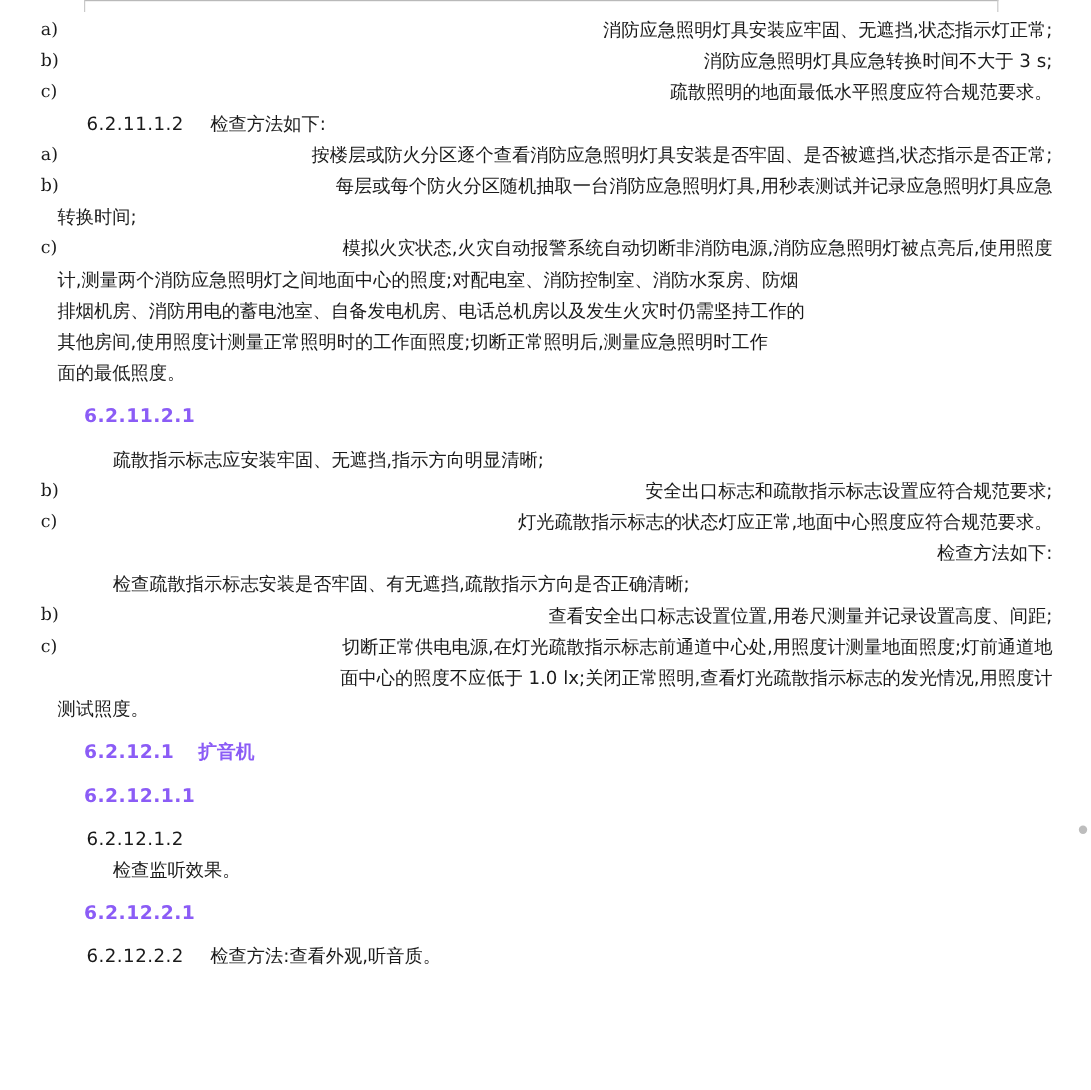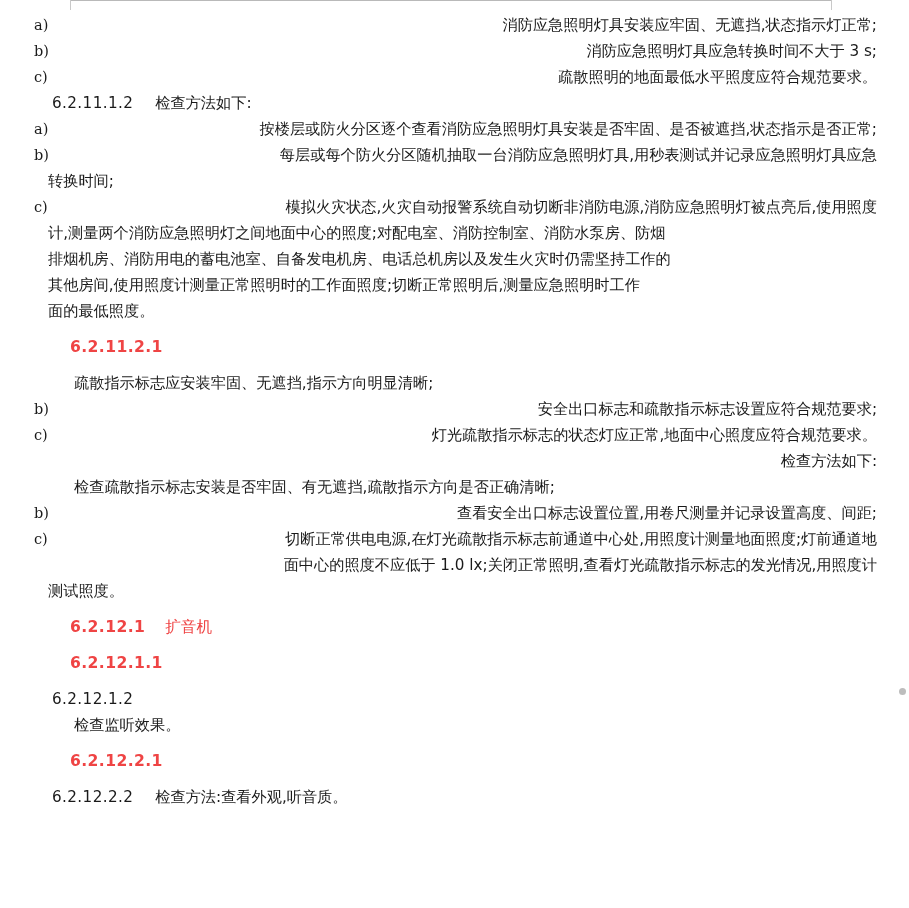--- a/index.html
+++ b/index.html
@@ -89,38 +89,38 @@
     color: #1a1a1a;
   }
   .clause .num {
     flex: 0 0 auto;
     font-family: "DejaVu Sans", "Liberation Sans", sans-serif;
     letter-spacing: 0.4px;
   }
   .clause .gap-md { display:inline-block; width: 22px; }
   .clause .body { flex: 1 1 auto; }
   .indent-110 { padding-left: 110px; }
-  .indent-72 { padding-left: 52px; }
+  .indent-72 { padding-left: 72px; }
 
   
   .heading {
     display: flex;
     align-items: center;
     padding-left: 70px;
     font-size: 15.6px;
     line-height: 26px;
     font-weight: 700;
-    color: #ef4444;
+    color: #8b5cf6;
   }
   .heading .num {
     font-weight: 700;
     letter-spacing: 0.4px;
   }
   .heading .gap { display:inline-block; width: 20px; }
-  .heading .title { font-weight: 400; }
+  .heading .title { font-weight: 700; }
   .block-gap-10 { height: 10px; }
 
   
   .cont {
     font-size: 15.2px;
     line-height: 26px;
     color: #1a1a1a;
     padding-left: 48px;
   }
 

